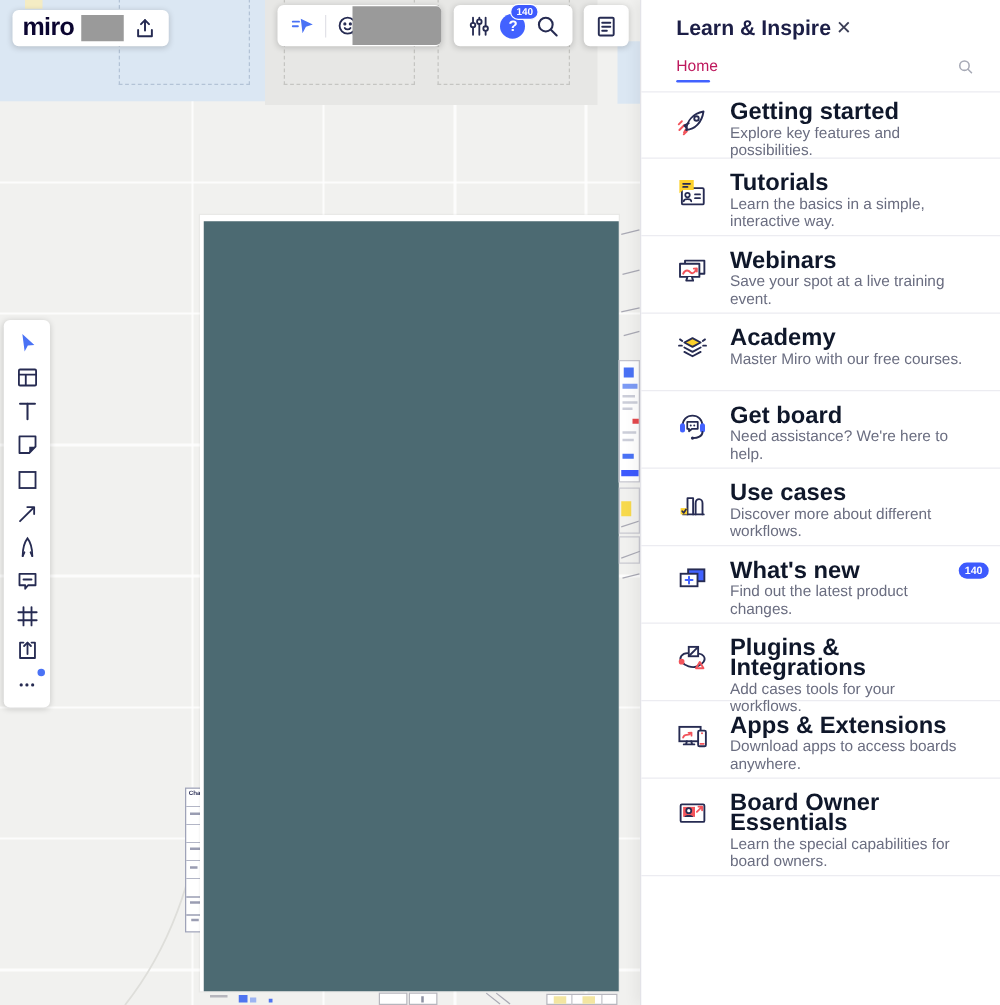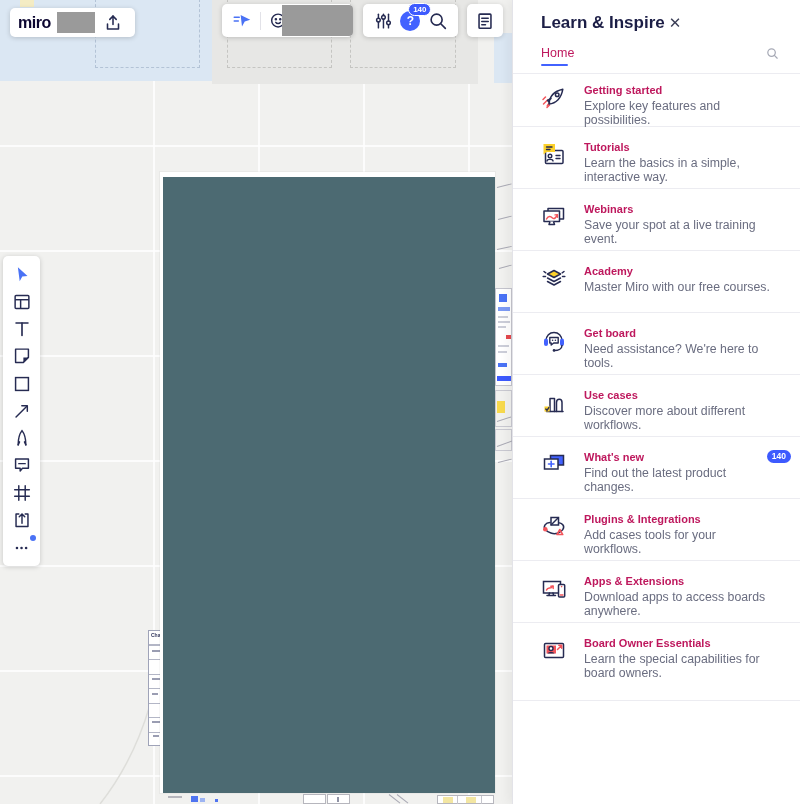--- a/index.html
+++ b/index.html
@@ -32,21 +32,21 @@
   .frag-line { position:absolute; height:1px; background:#a9a9b4; transform-origin:left center; }
   .frag-box  { position:absolute; background:#fff; border:1px solid #b6b6bd; }
   .chip { position:absolute; }
   #sliver-card { left:495px; top:288px; width:17px; height:98px; background:#fff; border:1px solid #c4c4cd; overflow:hidden; }
   #sliver-f1 { left:495px; top:390px; width:17px; height:37px; border:1px solid #c9c9d1; overflow:hidden; }
   #sliver-f2 { left:495px; top:429px; width:17px; height:22px; border:1px solid #c9c9d1; }
 
   
   .float { position:absolute; background:#fff; border-radius:5px; box-shadow:0 1px 5px rgba(0,0,0,.18); display:flex; align-items:center; z-index:10; }
   #miro-box { left:10px; top:8px; width:125px; height:29px; padding:0 8px; gap:6px; }
-  #miro-logo { font-size:16px; font-weight:bold; letter-spacing:-0.5px; color:#0b0530; line-height:29px; }
+  #miro-logo { font-size:20px; font-weight:bold; letter-spacing:-0.5px; color:#0b0530; line-height:29px; }
   .redact { background:#9a9a9a; }
   #miro-redact { width:38px; height:21px; }
   #tb-main  { left:222px; top:4px; width:131px; height:33px; padding-left:8px; gap:4px; }
   #tb-main .redact { position:absolute; right:0; top:1px; width:71px; height:31px; border-radius:0 4px 4px 0; }
   .vdiv { width:1px; height:18px; background:#e2e2e8; margin:0 2px; }
   #tb-tools { left:363px; top:4px; width:95px; height:33px; justify-content:space-around; padding:0 6px; }
   #tb-notes { left:467px; top:4px; width:36px; height:33px; justify-content:center; }
   .tbtn { width:24px; height:24px; display:flex; align-items:center; justify-content:center; cursor:pointer; position:relative; }
   .tbtn svg { width:22px; height:22px; }
   #help-circle { width:20px; height:20px; border-radius:50%; background:#4262ff; color:#fff; font-size:12px; font-weight:bold;
@@ -68,21 +68,21 @@
   #panel-tabs { display:flex; justify-content:space-between; align-items:center; height:41px; padding:0 20px 0 28px; border-bottom:1px solid #ececf1; }
   .tab { position:relative; font-size:12.5px; color:#be185d; height:100%; display:flex; align-items:center; cursor:pointer; }
   .tab.active::after { content:""; position:absolute; left:0; bottom:7px; width:27px; height:2.5px; background:#4262ff; border-radius:2px; }
   #tab-search { cursor:pointer; display:flex; }
 
   .p-item { position:relative; display:flex; gap:15px; padding:12px 24px 0 26px; height:62px; border-bottom:1px solid #ececf1; cursor:pointer; }
   .p-item.first { height:53px; padding-top:8px; }
   .p-item.tall { height:78px; }
   .p-item .ico { width:30px; height:30px; flex:none; margin-top:1px; }
   .p-item .ico svg { width:30px; height:30px; }
-  .p-item .t { font-size:11px; font-weight:bold; color:#be185d; line-height:16px; }
+  .p-item .t { font-size:19px; font-weight:bold; color:#0f172a; line-height:16px; }
   .p-item .d { font-size:12.3px; color:#6a6d80; line-height:14px; margin-top:1px; max-width:186px; }
   .row-badge { position:absolute; top:13px; right:9px; background:#3d5afe; color:#fff; font-size:8.5px; font-weight:bold;
      padding:2px 5px; border-radius:8px; line-height:9px; }
 </style>
 </head>
 <body>
 
 <div id="stage">
 
   <div id="canvas">
@@ -406,21 +406,21 @@
             <rect x="21" y="12.5" width="4" height="7.5" rx="2" fill="#4262ff"></rect>
             <path d="M23 19.5 C23 23 19 24.5 15.5 24.5" stroke="#262b52" stroke-width="1.5" fill="none" stroke-linecap="round"></path>
             <circle cx="15" cy="24.4" r="1.3" fill="#262b52"></circle>
             <path d="M10.8 11.5 h8.4 v5.5 h-4.5 l-2.5 2 v-2 h-1.4 Z" stroke="#262b52" stroke-width="1.4" fill="#fff" stroke-linejoin="round"></path>
             <circle cx="13.6" cy="14.3" r="0.8" fill="#262b52"></circle>
             <circle cx="16.4" cy="14.3" r="0.8" fill="#262b52"></circle>
           </svg>
       </span>
       <div class="item-text">
           <div class="t">Get board</div>
-          <div class="d">Need assistance? We're here to tools.</div>
+          <div class="d">Need assistance? We're here to help.</div>
         </div>
     </div>
 
     <div class="p-item">
       <span class="ico">
         <svg viewBox="0 0 30 30">
             <g stroke="#262b52" stroke-width="1.5" fill="#fff" stroke-linejoin="round" stroke-linecap="round">
               <path d="M11 23.5 V10.5 H15.5 V23.5"></path>
               <path d="M17.5 23.5 V14.5 C17.5 12.6 18.8 11.3 20.3 11.3 C21.8 11.3 23 12.8 23 14.5 V23.5"></path>
               <path d="M7.5 23.5 H24"></path>

